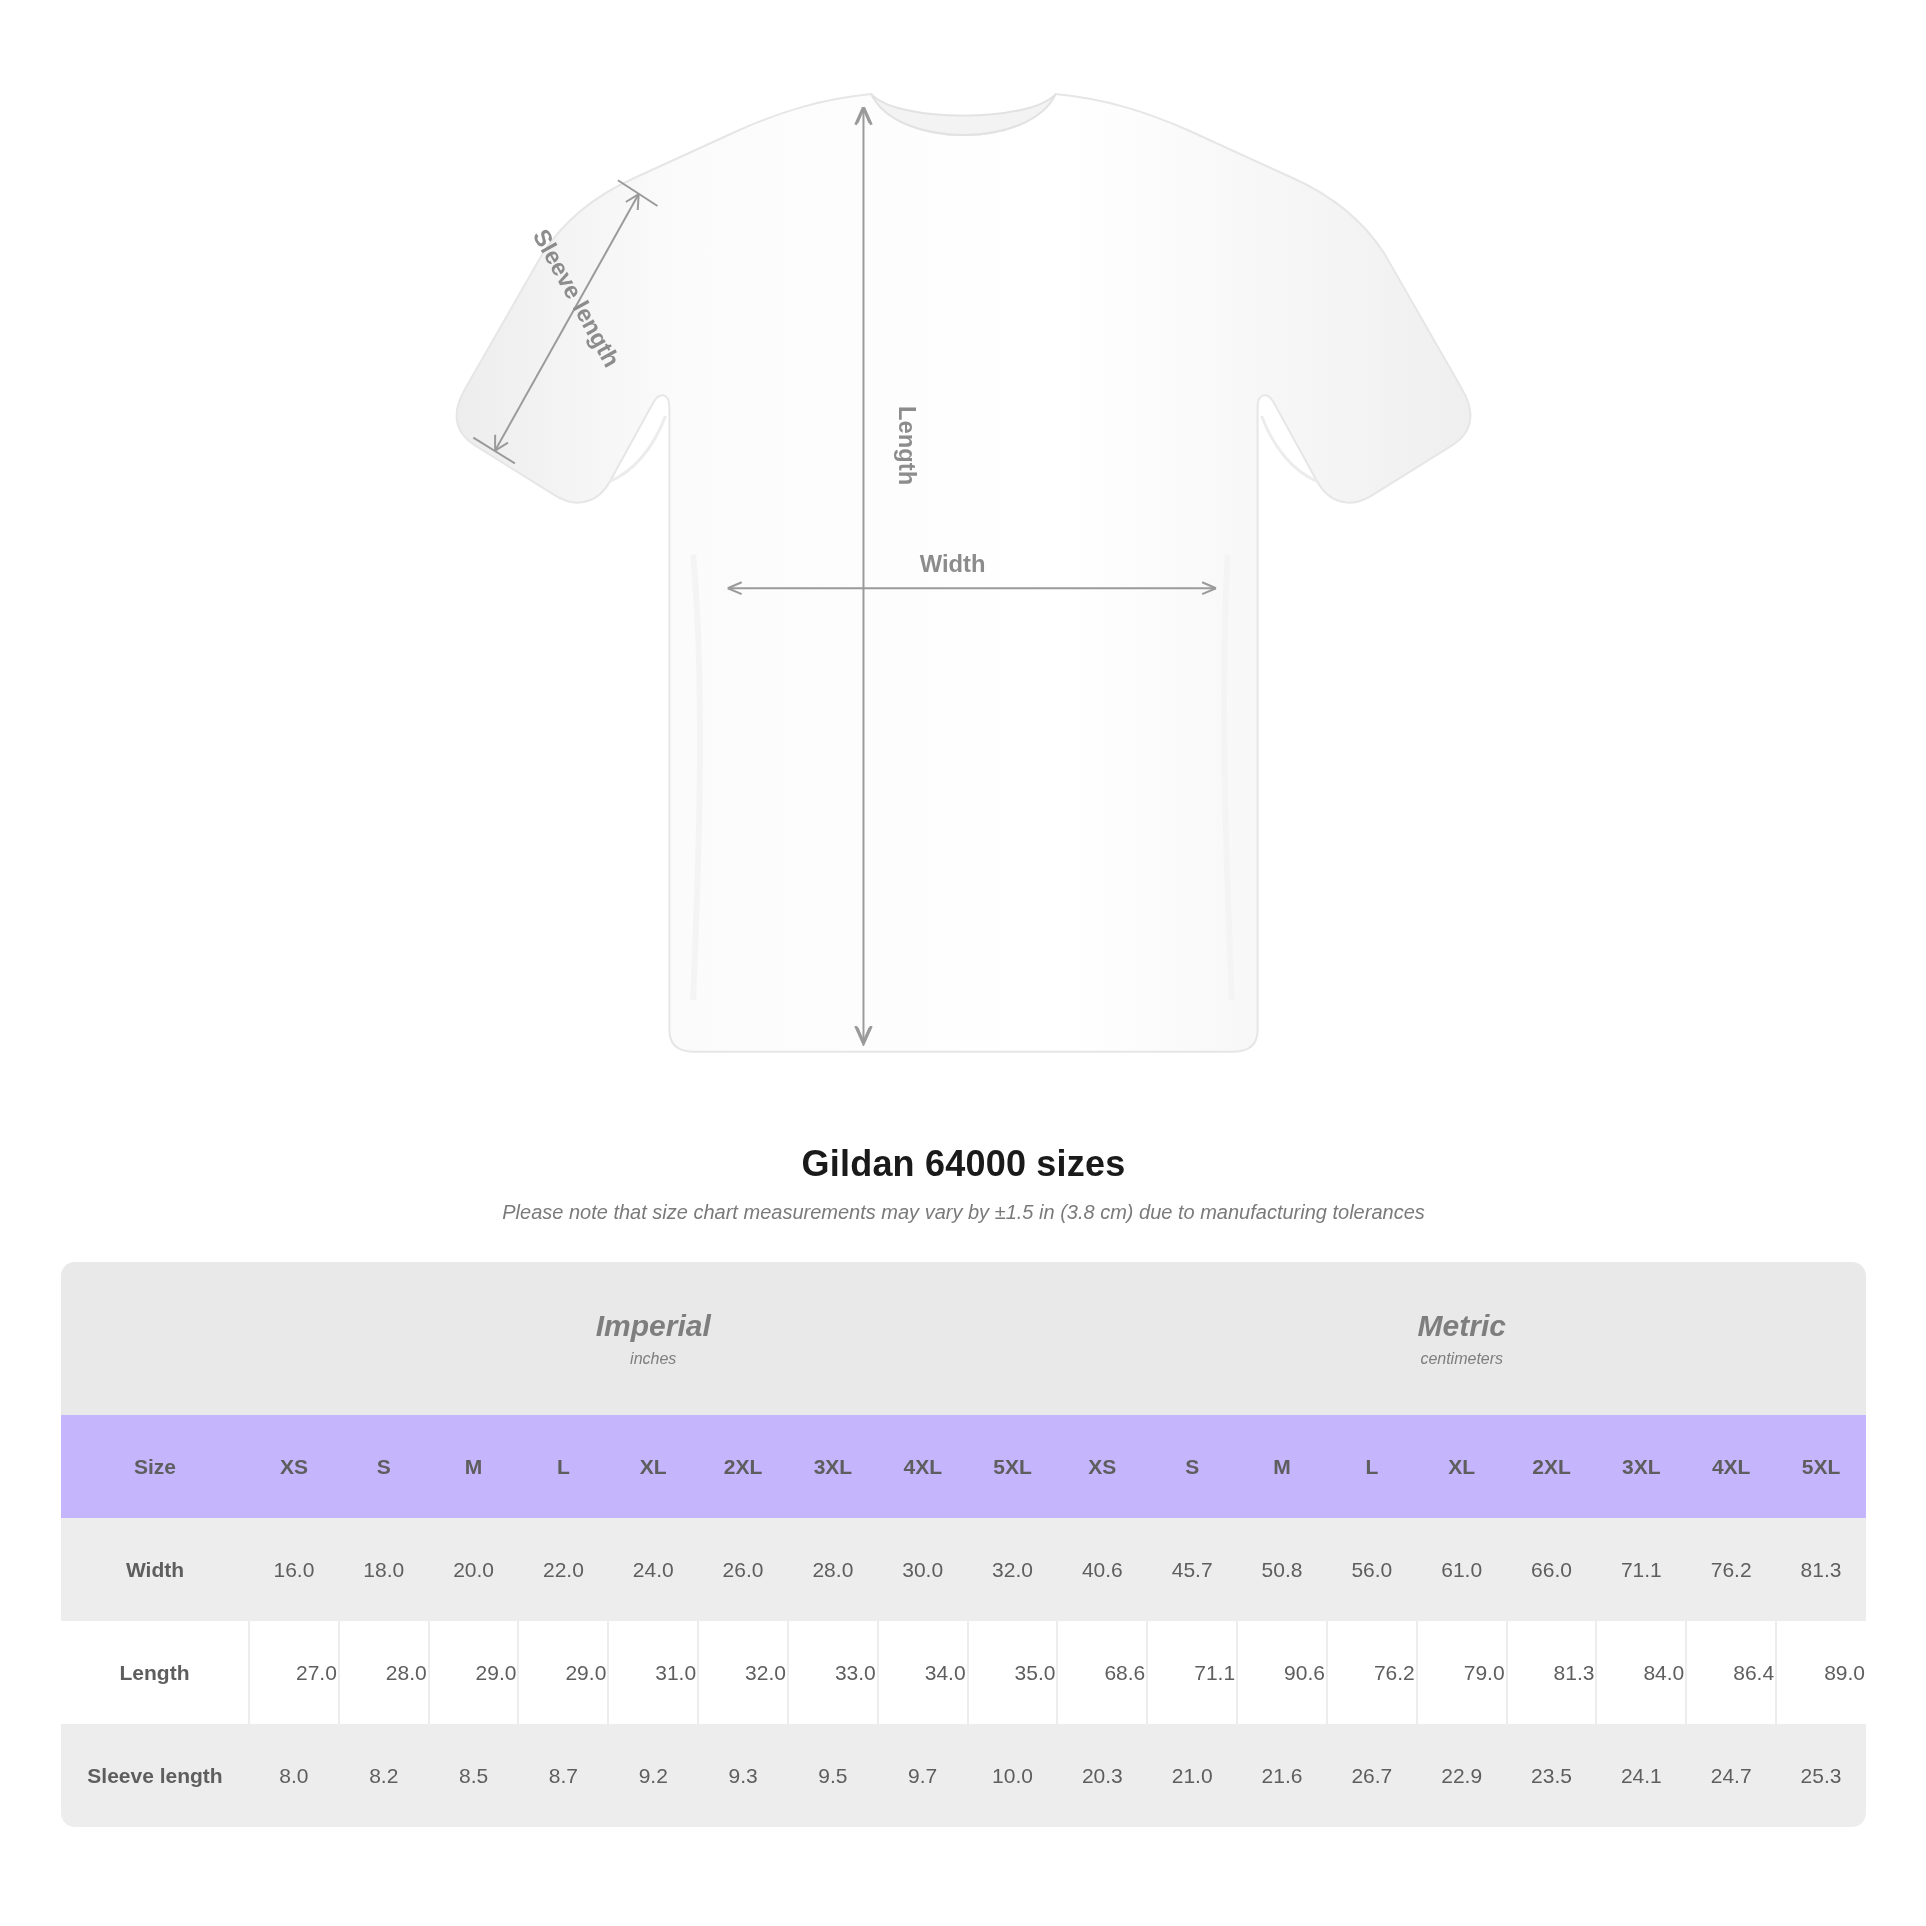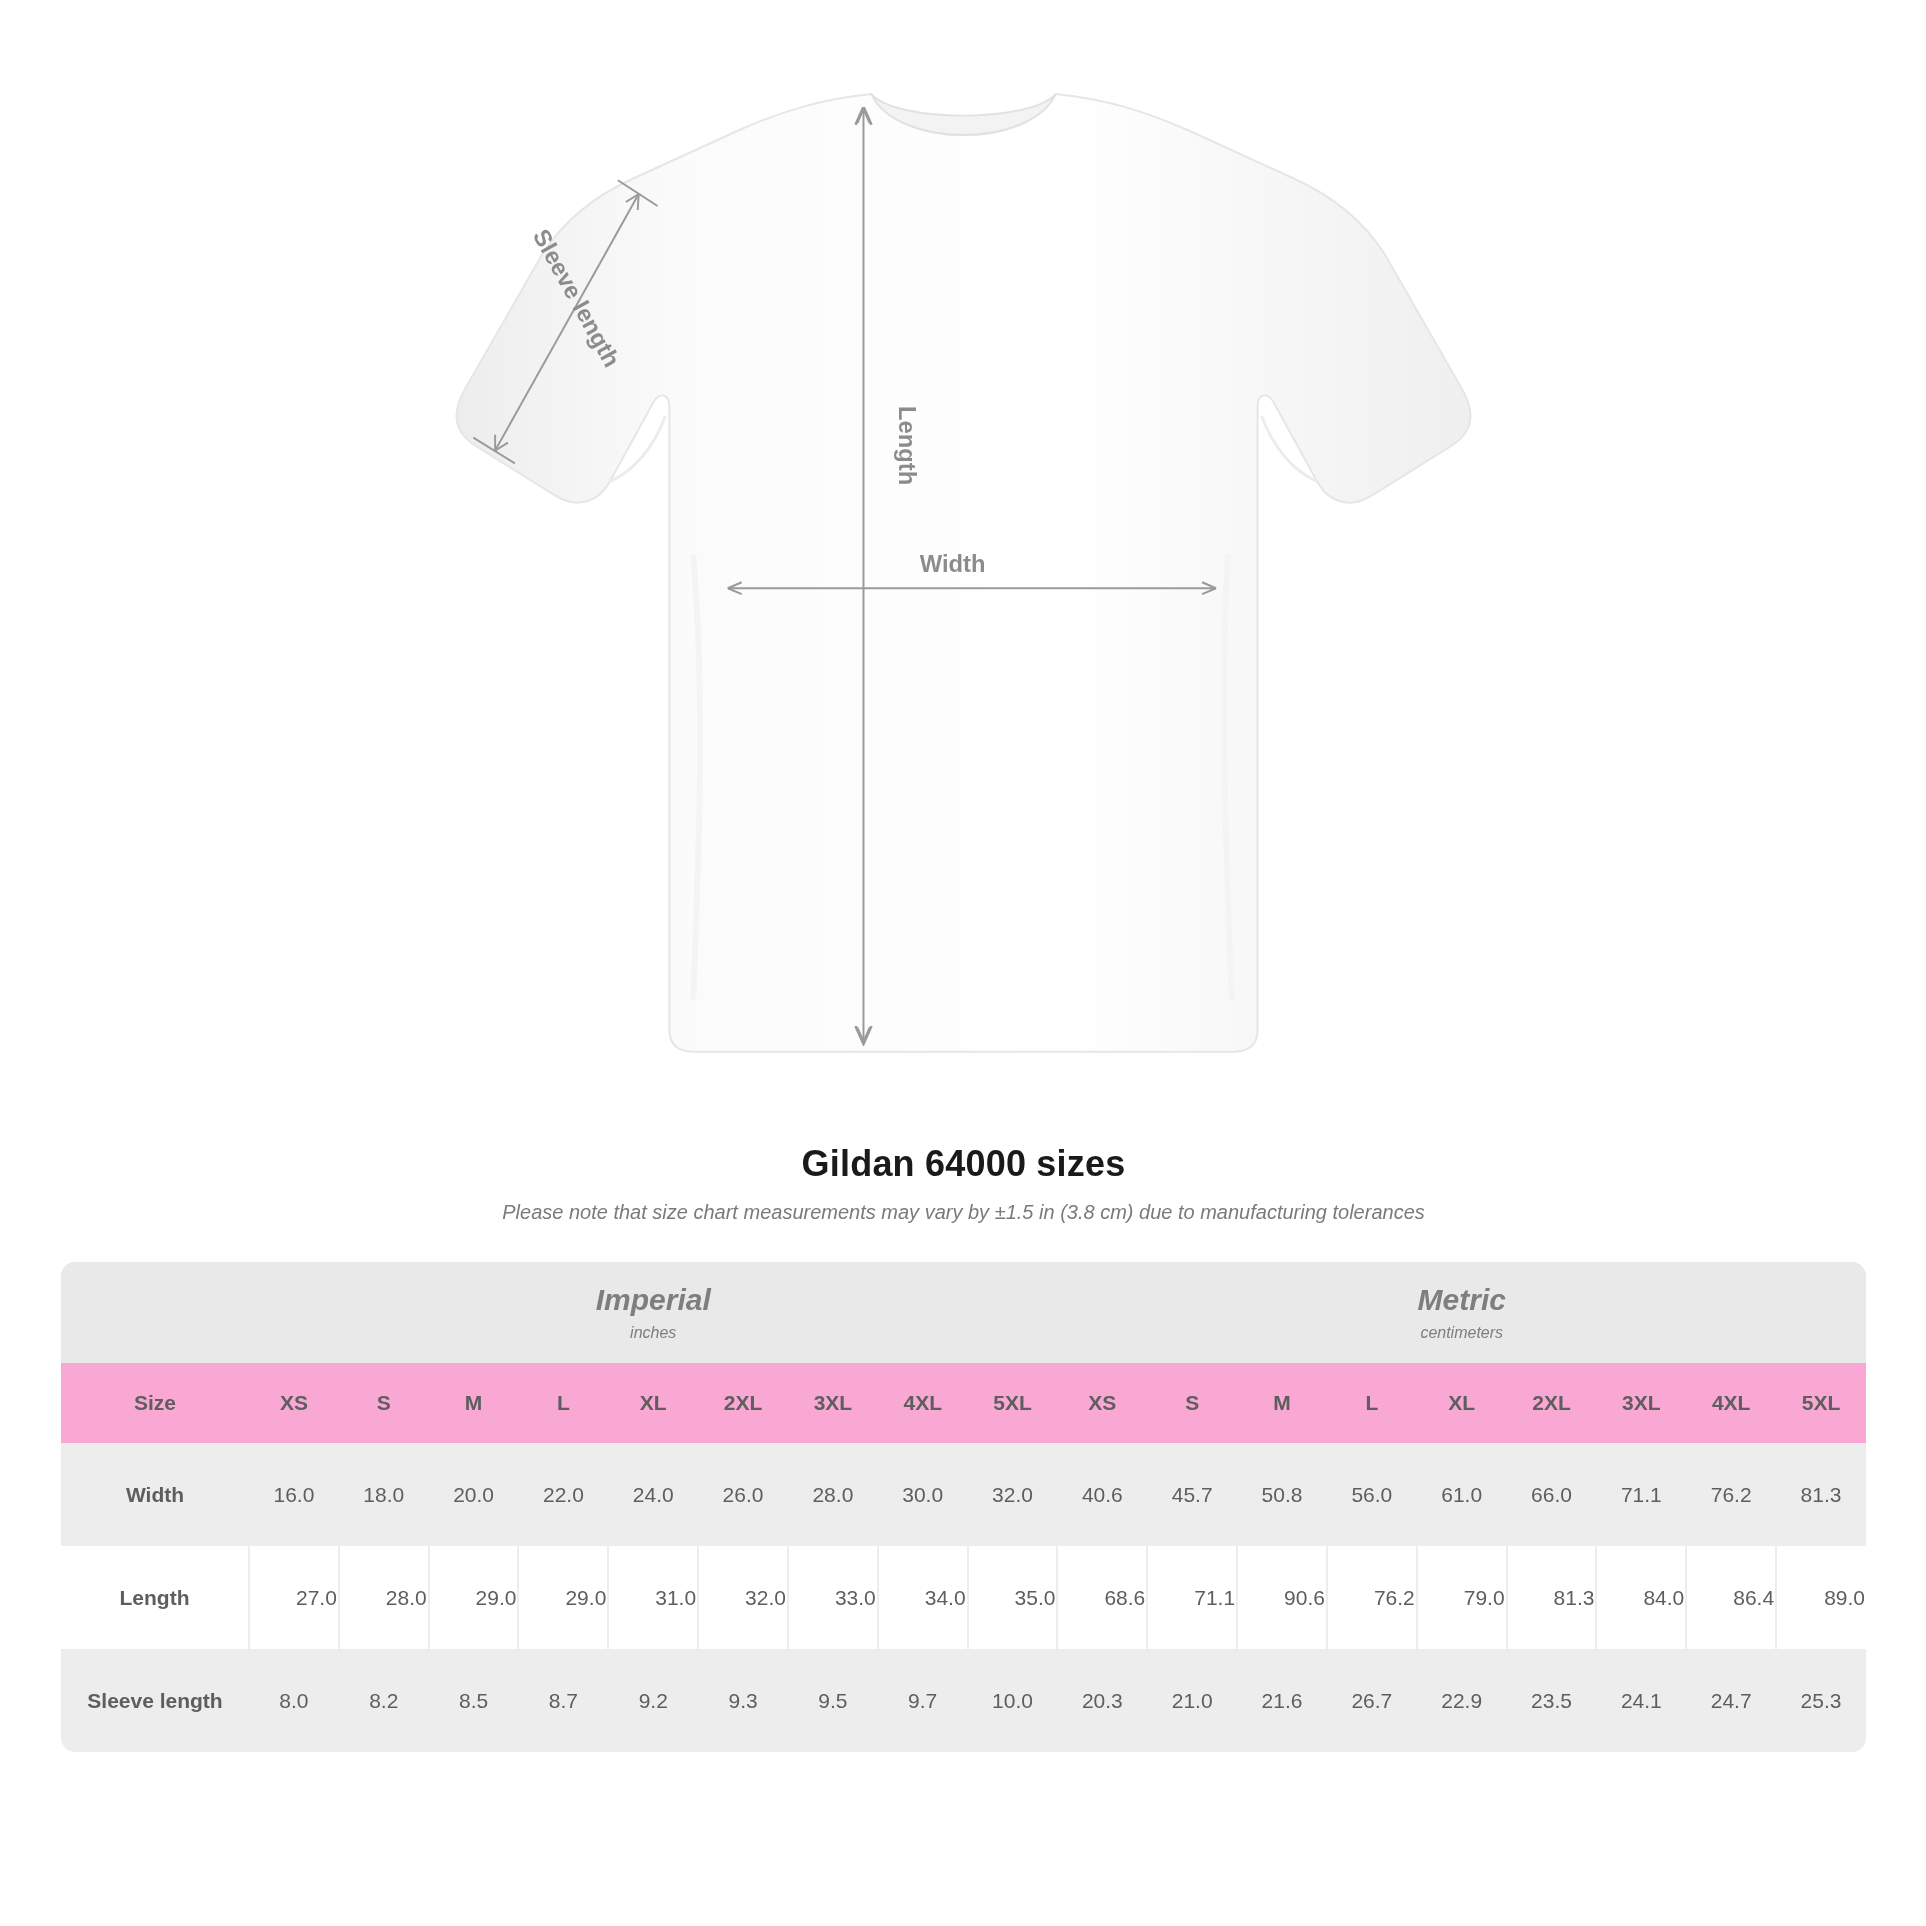--- a/index.html
+++ b/index.html
@@ -57,39 +57,39 @@
   }
   table.size-table td, table.size-table th {
     text-align: center;
     vertical-align: middle;
     font-size: 21px;
     color: #5e5e5e;
     border: none;
   }
   .unit-row td {
     background: #e9e9e9;
-    height: 101px;
+    height: 153px;
     padding: 0;
   }
   .unit-name {
     font-size: 30px;
     font-weight: bold;
     font-style: italic;
     color: #7e7e7e;
     line-height: 1.1;
   }
   .unit-sub {
     font-size: 16px;
     font-style: italic;
     color: #7e7e7e;
     margin-top: 8px;
   }
   .head-row td {
-    background: #f9a8d4;
-    height: 80px;
+    background: #c4b5fd;
+    height: 103px;
     font-weight: bold;
     font-size: 22px;
     color: #5e5e5e;
   }
   .data-row td {
     height: 103px;
   }
   .row-shade td { background: #ededed; }
   .row-plain td { background: #ffffff; }
   .rowlabel {

